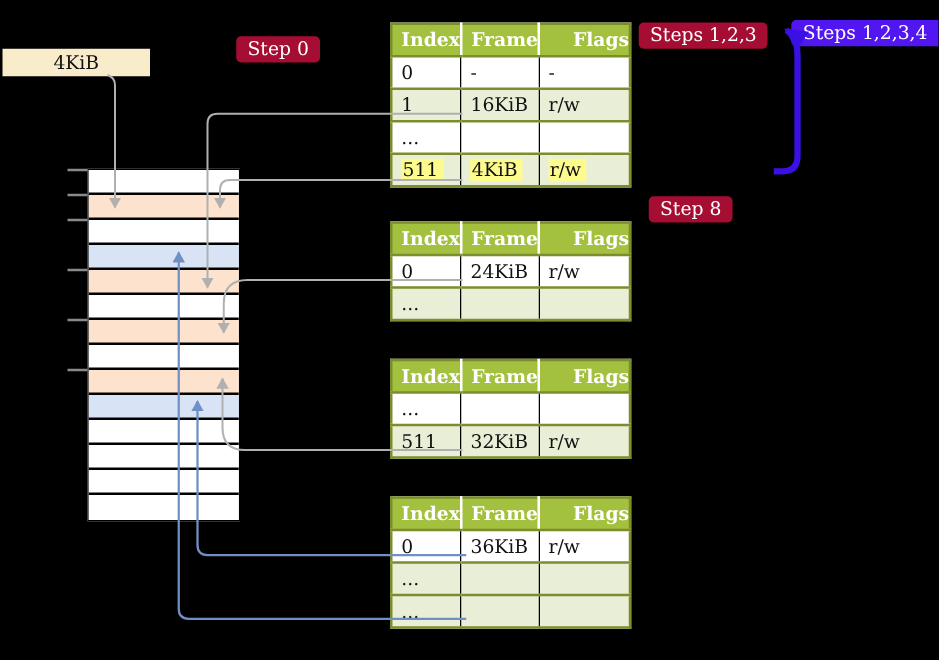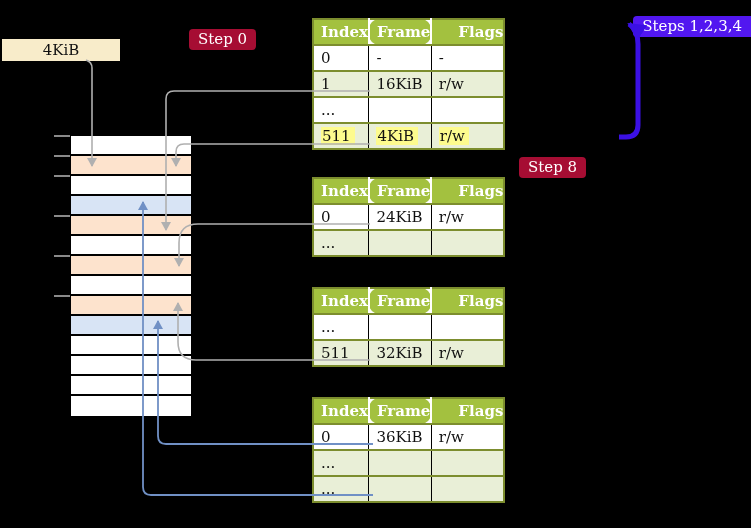--- a/index.html
+++ b/index.html
@@ -51,37 +51,38 @@
     border-right:2px solid #fff; border-bottom:2px solid #7c8d2e;
     font-size:15px;
   }
   table.pt th:last-child { border-right:none;padding-left:26px; }
   table.pt td {
     height:26px; box-sizing:border-box; padding:0 0 0 7px;
     border-right:1px solid #000; font-size:15px; color:#111;
   }
   table.pt td:last-child { border-right:none; }
   table.pt tbody tr:not(:first-child) td { border-top:2px solid #7c8d2e; }
-  table.pt .c1 { width:55px;text-align:right; } table.pt .c2 { width:62px;border-radius:10px; } table.pt .c3 { width:52px; }
+  table.pt .c1 { width:55px;text-align:right; } table.pt .c2 { width:62px; } table.pt .c3 { width:52px; }
   table.pt tr.alt td { background:#e9efd7; }
   .hl { background:#fdfb8e; padding:0 4px 0 1px; }
 
   .t1 { top:18px; } .t2 { top:177px; } .t3 { top:287px; } .t4 { top:397px; }
 
   
   svg.overlay { position:absolute; left:0; top:0; pointer-events:none; }
 </style>
 </head>
 <body>
 
 <div class="stage">
 
   <div class="size-label">4KiB</div>
 
   <div class="badge red badge-step0">Step 0</div>
+  <div class="badge red badge-steps123">Steps 1,2,3</div>
   <div class="badge blue badge-steps1234">Steps 1,2,3,4</div>
   <div class="badge red badge-step4">Step 8</div>
 
   <div class="memory">
     <div class="mem-row white"></div>
     <div class="mem-row orange"></div>
     <div class="mem-row white"></div>
     <div class="mem-row blue"></div>
     <div class="mem-row orange"></div>
     <div class="mem-row white"></div>

